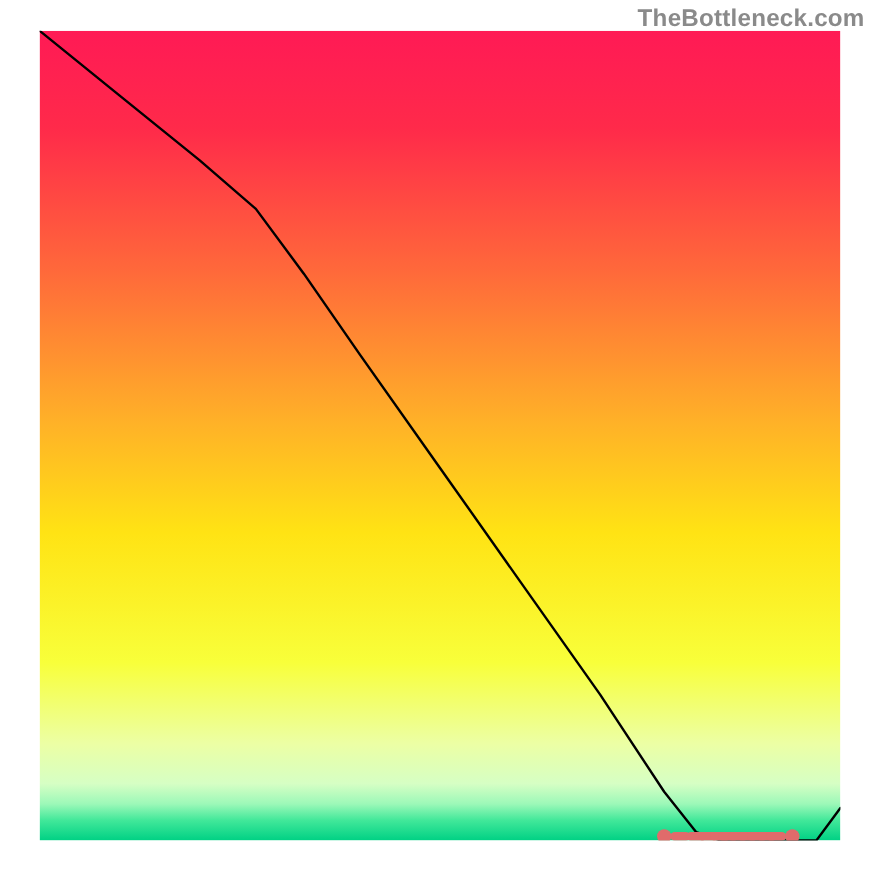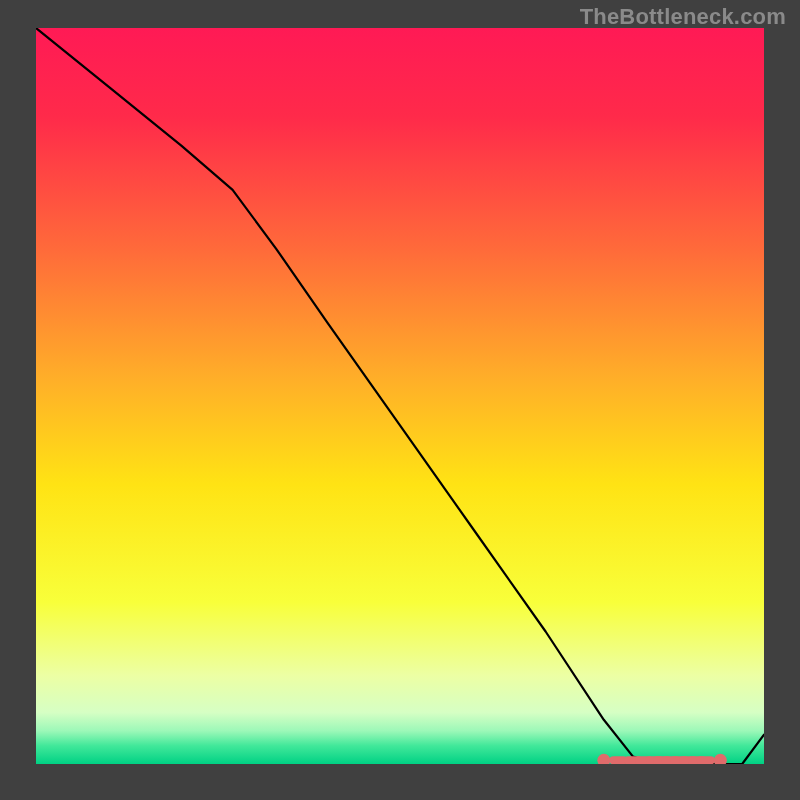--- a/index.html
+++ b/index.html
@@ -1,21 +1,21 @@
 <!DOCTYPE html>
 <html><head>
 <meta charset="utf-8">
 <style>
   * { margin: 0; padding: 0; box-sizing: border-box; }
   html, body { width: 800px; height: 800px; background: #000; overflow: hidden; }
   .frame {
     position: relative;
     width: 800px;
     height: 800px;
-    background: #404040;
+    background: #ffffff;
   }
   .watermark {
     position: absolute;
     top: 4px;
     right: 14px;
     font-family: Arial, Helvetica, sans-serif;
     font-size: 22px;
     font-weight: 600;
     color: #8a8a8a;
     letter-spacing: 0.2px;

